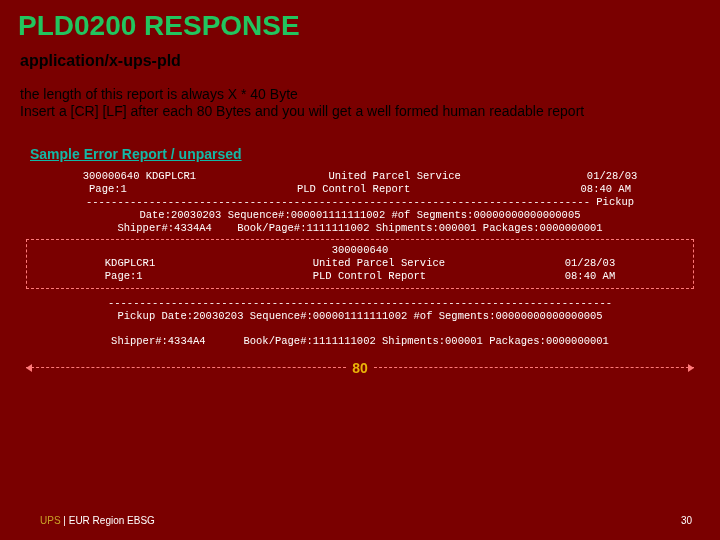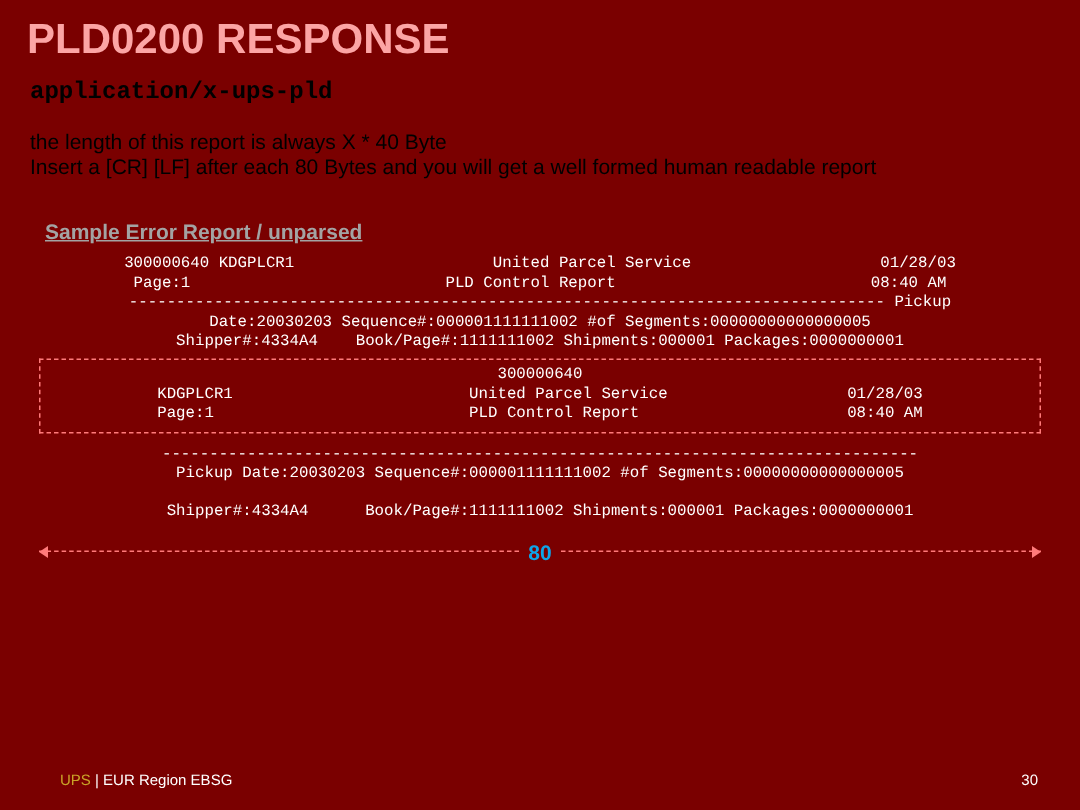--- a/index.html
+++ b/index.html
@@ -1,33 +1,33 @@
 <!DOCTYPE html>
 <html><head>
 <meta charset="utf-8">
 <style>
   * { margin: 0; padding: 0; box-sizing: border-box; }
   html, body { width: 720px; height: 540px; background: #7a0000; font-family: Arial, sans-serif; }
   .slide { width: 720px; height: 540px; background: #7a0000; color: #fff; position: relative; }
-  .title { color: #fca5a5; font-size: 28px; font-weight: bold; padding: 10px 18px 6px 18px; }
-  .subrow { display: flex; padding: 4px 20px 6px 20px; font-family: Liberation Mono, monospace; }
+  .title { color: #22c55e; font-size: 28px; font-weight: bold; padding: 10px 18px 6px 18px; }
+  .subrow { display: flex; padding: 4px 20px 6px 20px; }
   .sub-left { font-size: 16px; font-weight: bold; color: #000; width: 50%; }
   .sub-right { font-size: 18px; font-weight: bold; color: #000; }
   .intro { color: #000; font-size: 14px; padding: 10px 20px 8px 20px; line-height: 1.2; }
-  .section-label { color: #a3a3a3; font-weight: bold; font-size: 14px; text-decoration: underline; padding: 18px 30px 4px 30px; }
+  .section-label { color: #14b8a6; font-weight: bold; font-size: 14px; text-decoration: underline; padding: 18px 30px 4px 30px; }
   .report-box { margin: 0 26px; padding: 4px 4px; background: transparent; text-align: center; }
   .report-box.bordered { border: 1px dashed #ff7a7a; }
   pre.mono { font-family: "Courier New", monospace; font-size: 10.5px; line-height: 1.25; color: #fff; white-space: pre; }
   .spacer { height: 4px; }
   .measure-row { position: relative; height: 20px; margin: 6px 26px 0 26px; display:flex; align-items:center; }
   .measure-line { flex: 1; border-top: 1px dashed #ff7a7a; height: 0; position: relative; }
   .measure-line::before, .measure-line::after { content: ""; position: absolute; top: -4px; width: 0; height: 0; border-top: 4px solid transparent; border-bottom: 4px solid transparent; }
   .measure-line.left-arrow::before { left: 0; border-right: 6px solid #ff7a7a; }
   .measure-line.right-arrow::after { right: 0; border-left: 6px solid #ff7a7a; }
-  .measure-val { color: #0ea5e9; font-size: 14px; font-weight: bold; padding: 0 6px; }
+  .measure-val { color: #eab308; font-size: 14px; font-weight: bold; padding: 0 6px; }
   .footer { position: absolute; bottom: 14px; left: 0; width: 100%; display: flex; justify-content: space-between; padding: 0 28px 0 40px; font-size: 10px; color: #fff; align-items: center; }
   .gold { color: #c9a227; }
 </style>
 </head>
 <body>
 
 <div class="slide">
 
   <div class="title">PLD0200 RESPONSE</div>
 

